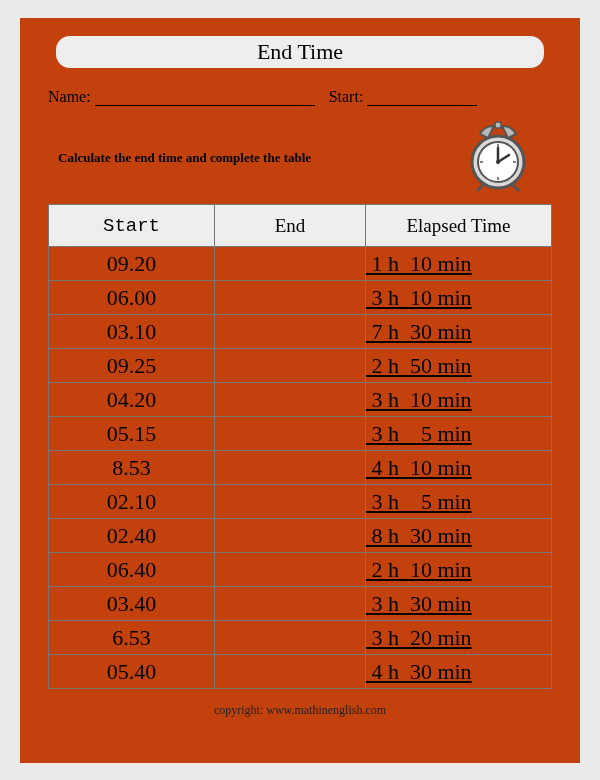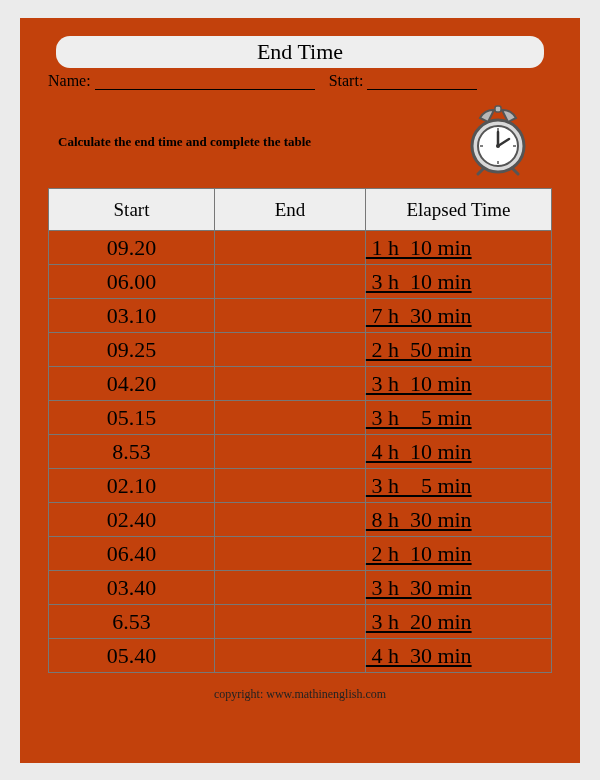--- a/index.html
+++ b/index.html
@@ -26,21 +26,21 @@
     display: flex;
     align-items: center;
     justify-content: center;
     font-size: 22px;
     font-family: "Times New Roman", serif;
     margin: 0 8px;
   }
   .name-row {
     display: flex;
     align-items: flex-end;
-    margin-top: 4px;
+    margin-top: 20px;
     font-size: 16px;
   }
   .blank {
     border-bottom: 1px solid #000;
     display: inline-block;
     height: 16px;
   }
   .blank-name { width: 220px; margin-left: 4px; }
   .blank-class { width: 110px; margin-left: 4px; }
   .instruction-row {
@@ -69,21 +69,21 @@
   th {
     background: #eeeeee;
     font-weight: normal;
     font-size: 19px;
     height: 42px;
   }
   td {
     font-size: 22px;
     height: 34px;
   }
-  .col-start { width: 33%; }
+  .col-start { width: 33%; font-family: Liberation Mono, monospace; }
   .col-end { width: 30%; }
   .col-elapsed { width: 37%; }
   .elapsed-cell { padding-left: 0; text-align: left; white-space: pre; text-decoration: underline; }
   .footer {
     text-align: center;
     font-size: 12px;
     margin-top: 14px;
     color: #222;
   }
 </style>

